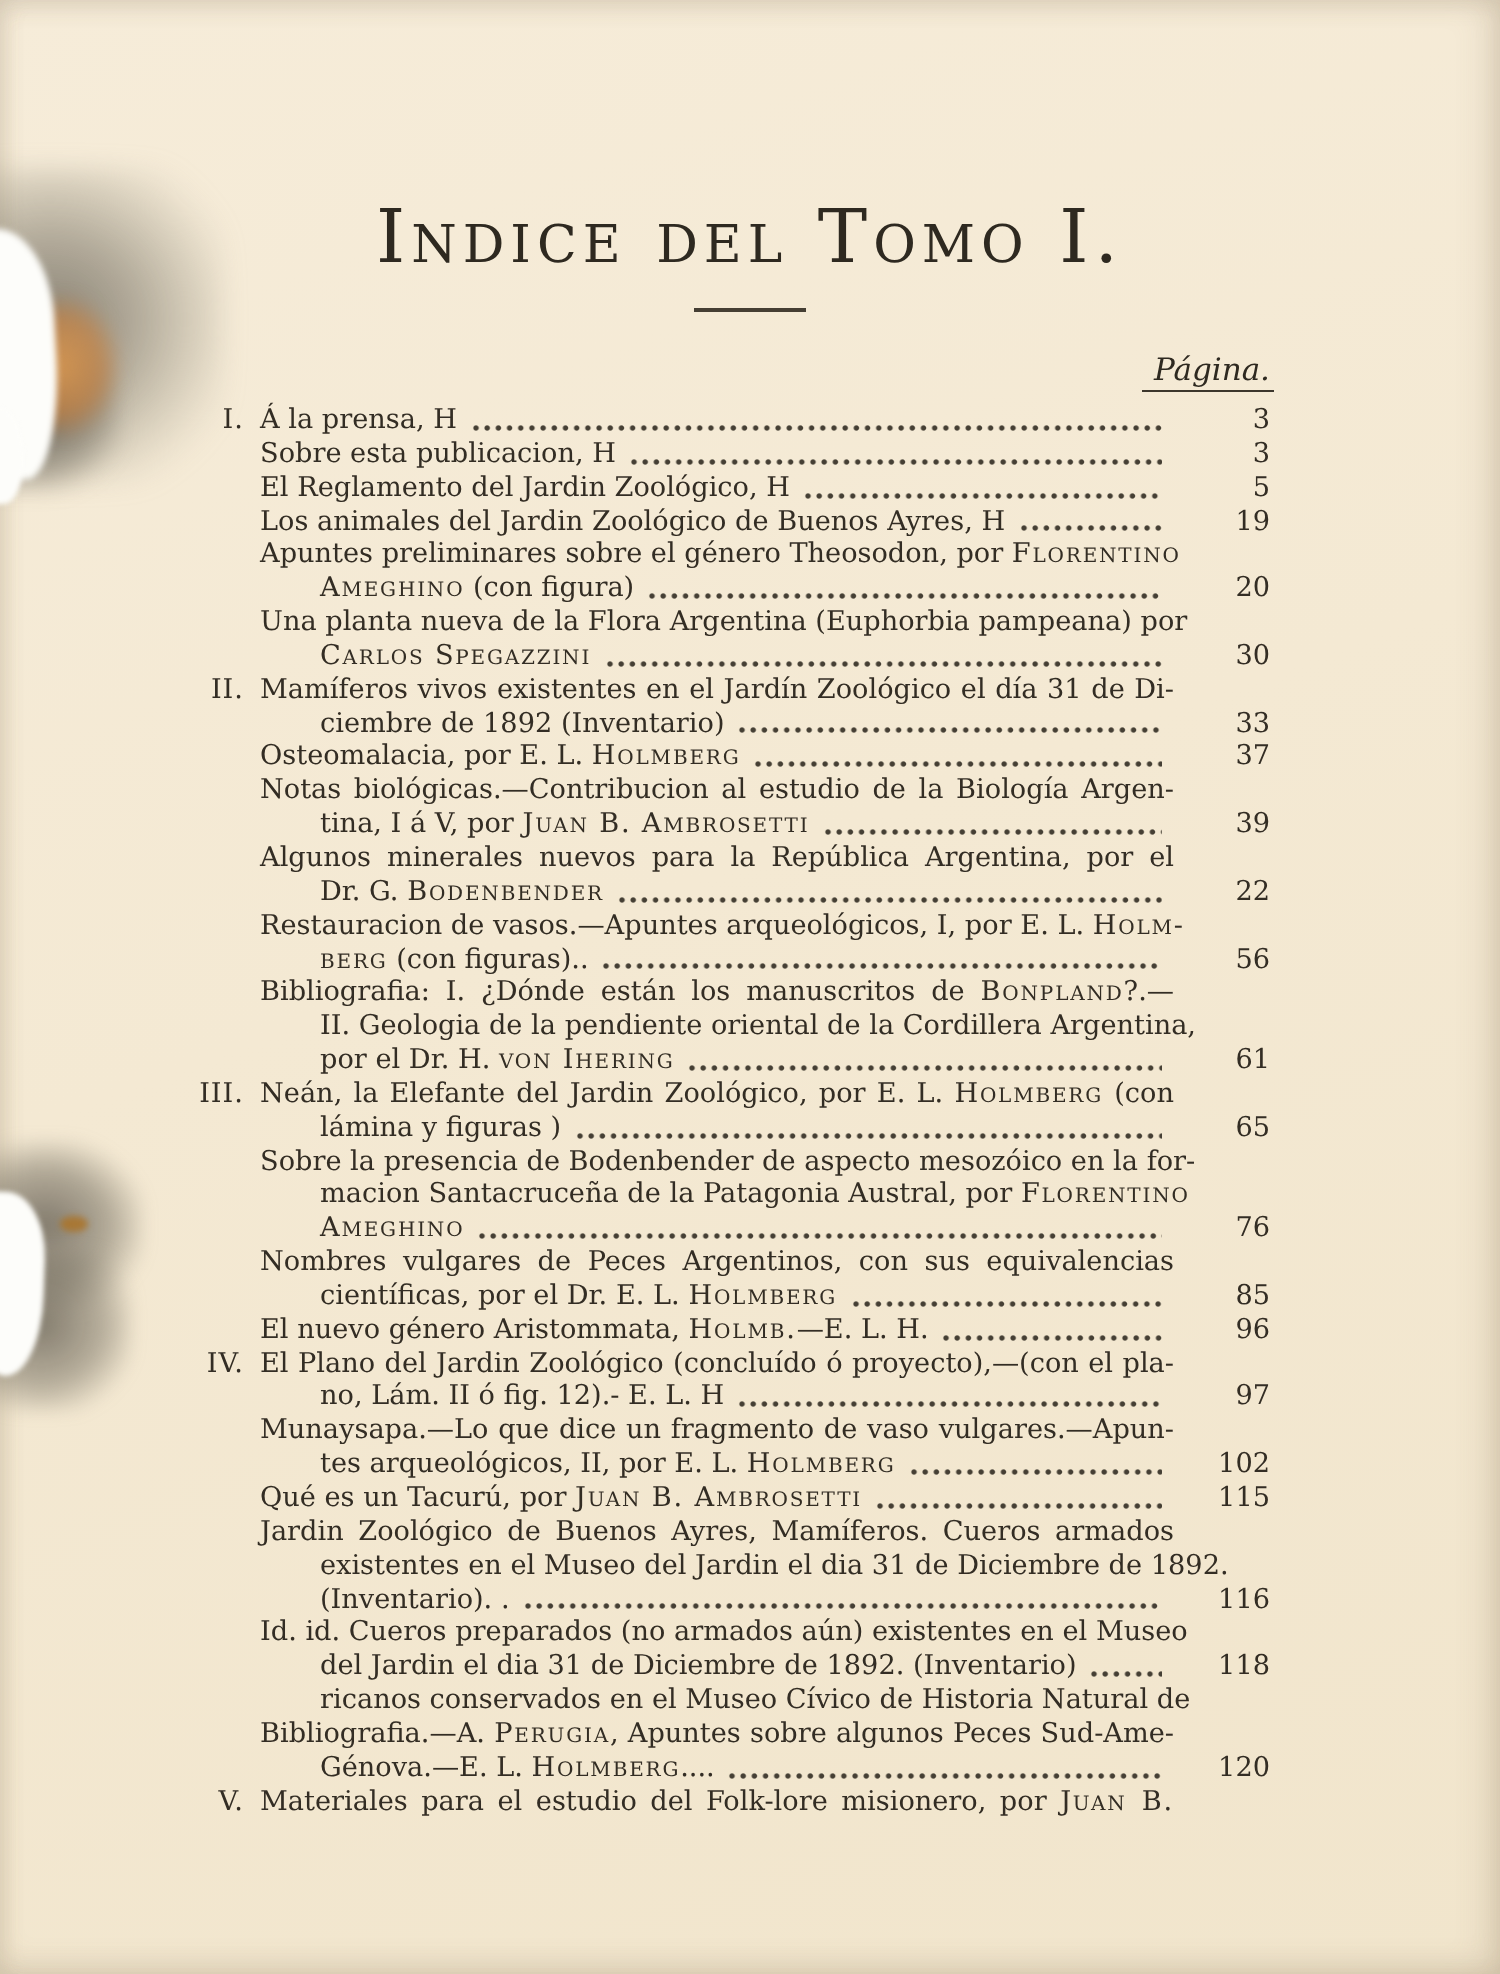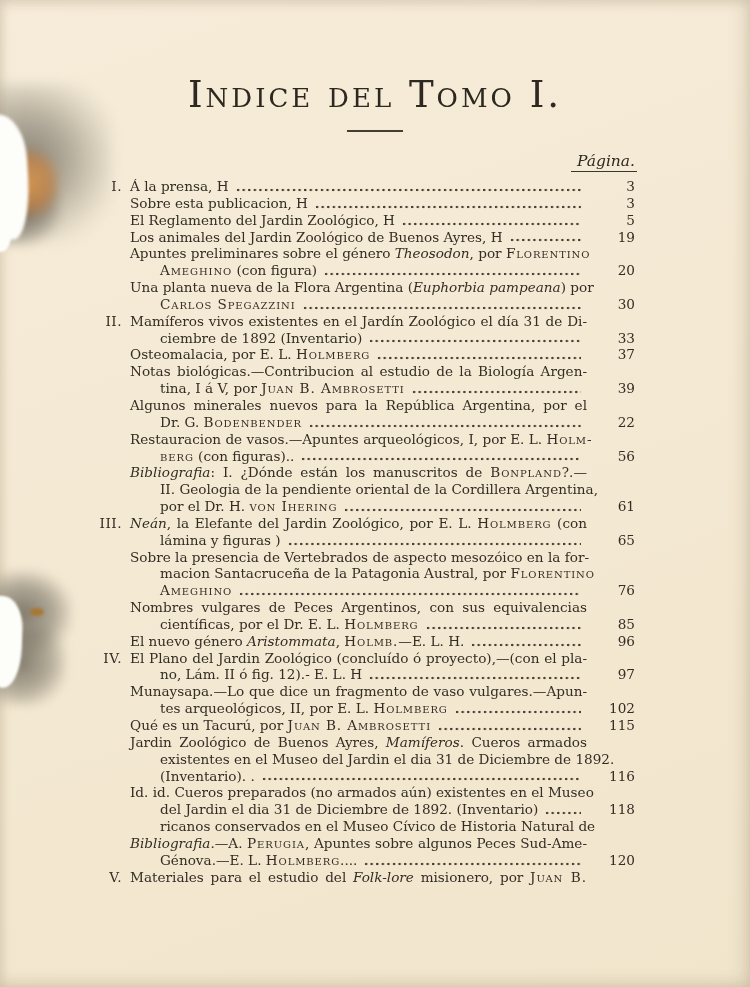--- a/index.html
+++ b/index.html
@@ -19,21 +19,21 @@
     box-shadow:
       inset -8px 0 16px rgba(120, 100, 70, 0.12),
       inset 0 -6px 14px rgba(120, 100, 70, 0.10),
       inset 0 5px 10px rgba(120, 100, 70, 0.07),
       inset 4px 0 10px rgba(120, 100, 70, 0.06);
   }
 
   
   .title {
     margin: 0;
-    padding-top: 76px;
+    padding-top: 100px;
     text-align: center;
     font-variant: small-caps;
     font-weight: normal;
     font-size: 37px;
     line-height: 1;
     letter-spacing: 3px;
     color: #2e2920;
   }
   .title-rule {
     width: 56px;
@@ -74,21 +74,21 @@
     padding-right: 8px;
     letter-spacing: 0.5px;
   }
   .text { flex: 0 1 auto; text-align: center; }
   .row.fill .text {
     flex: 1 1 auto;
     text-align: justify;
     text-align-last: justify;
   }
   .row.ind .text { padding-left: 30px; }
-  .it { font-style: italic; }
+  .it { }
   .sc { font-variant: small-caps; letter-spacing: 0.9px; }
   .dots {
     flex: 1 1 12px;
     align-self: stretch;
     margin: 0 6px 0 7px;
     background-image: radial-gradient(circle at 2px calc(100% - 5px), #453f34 1.05px, rgba(0,0,0,0) 1.6px);
     background-size: 5.6px 100%;
     background-repeat: repeat-x;
   }
   .pagecol {
@@ -319,21 +319,21 @@
         <span class="pagecol"></span>
       </div>
       <div class="row ind">
         <span class="num"></span>
         <span class="text"><span>lámina y figuras )</span></span>
         <span class="dots"></span>
         <span class="pagecol">65</span>
       </div>
       <div class="row fill">
         <span class="num"></span>
-        <span class="text"><span>Sobre la presencia de Vertebrados de aspecto mesozóico en la for-</span></span>
+        <span class="text"><span>Sobre la presencia de Bodenbender de aspecto mesozóico en la for-</span></span>
         <span class="pagecol"></span>
       </div>
       <div class="row ind fill">
         <span class="num"></span>
         <span class="text"><span>macion Santacruceña de la Patagonia Austral, por </span><span class="sc">Florentino</span></span>
         <span class="pagecol"></span>
       </div>
       <div class="row ind">
         <span class="num"></span>
         <span class="text"><span class="sc">Ameghino</span></span>

